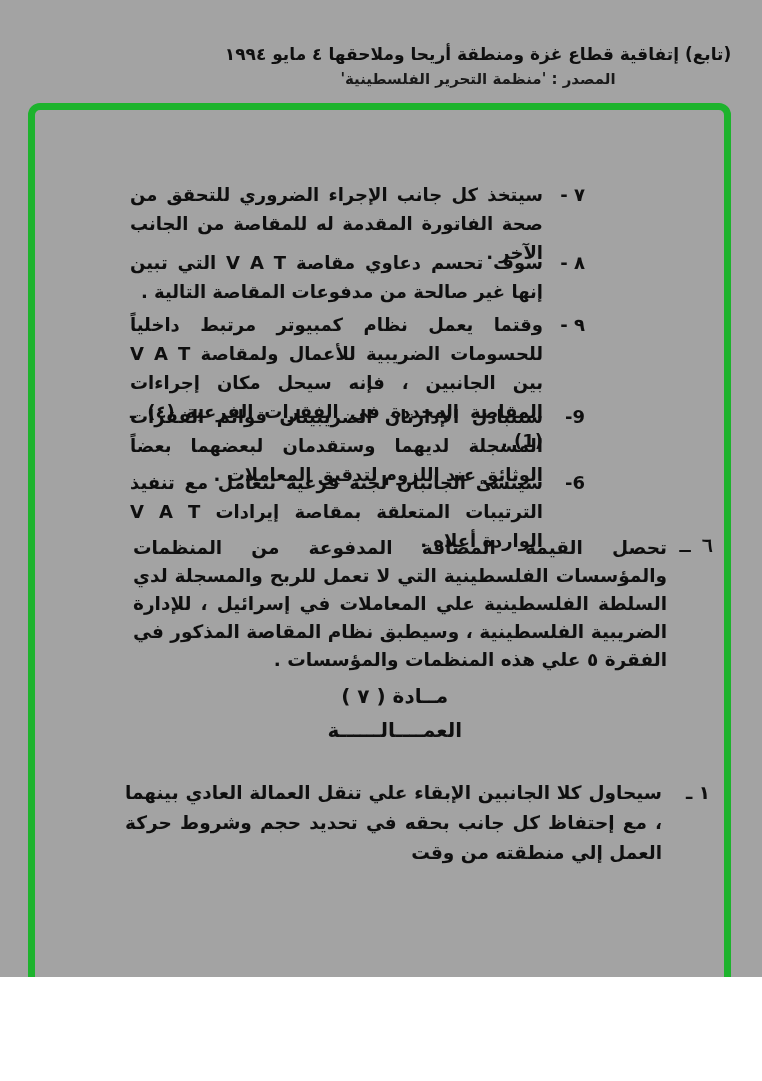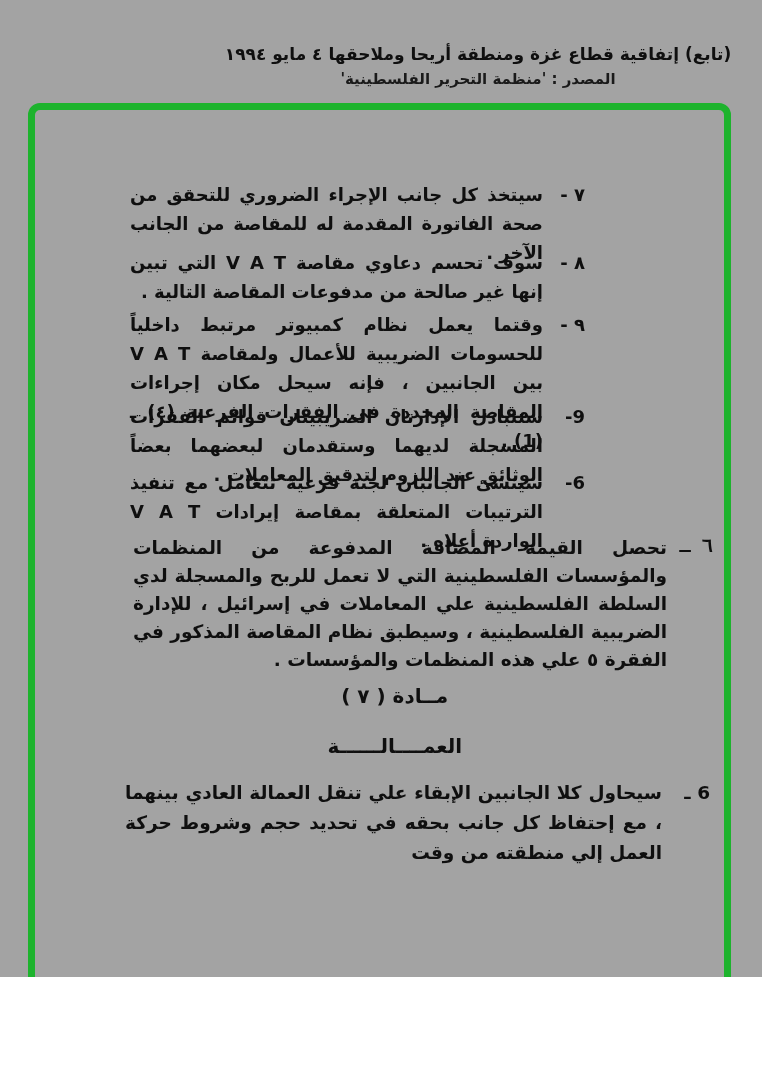--- a/index.html
+++ b/index.html
@@ -85,21 +85,21 @@
     top: 684px; right: 300px;
     text-align: center;
     font-weight: bold;
   }
   .article-heading .line1 {
     font-size: 20px;
     white-space: nowrap;
   }
   .article-heading .line2 {
     font-size: 20px;
-    margin-top: 26px;
+    margin-top: 10px;
     white-space: nowrap;
   }
   
   .page-number {
     position: absolute;
     top: 1050px; left: 322px; width: 60px;
     text-align: center;
     font-size: 13px;
     font-weight: bold;
   }
@@ -145,19 +145,19 @@
     <span class="marker">٦ ـ</span>
     <span class="text">تحصل القيمة المضافة المدفوعة من المنظمات والمؤسسات الفلسطينية التي لا تعمل للربح والمسجلة لدي السلطة الفلسطينية علي المعاملات في إسرائيل ، للإدارة الضريبية الفلسطينية ، وسيطبق نظام المقاصة المذكور في الفقرة ٥ علي هذه المنظمات والمؤسسات .</span>
   </div>
 
   <div class="article-heading">
     <div class="line1">مــادة ( ٧ )</div>
     <div class="line2">العمــــالــــــة</div>
   </div>
 
   <div class="item top-item item-1">
-    <span class="marker">6 ـ</span>
+    <span class="marker">١ ـ</span>
     <span class="text">سيحاول كلا الجانبين الإبقاء علي تنقل العمالة العادي بينهما ، مع إحتفاظ كل جانب بحقه في تحديد حجم وشروط حركة العمل إلي منطقته من وقت</span>
   </div>
 
   <div class="page-number">١٤٥</div>
 
 </div>
 
 </body></html>

